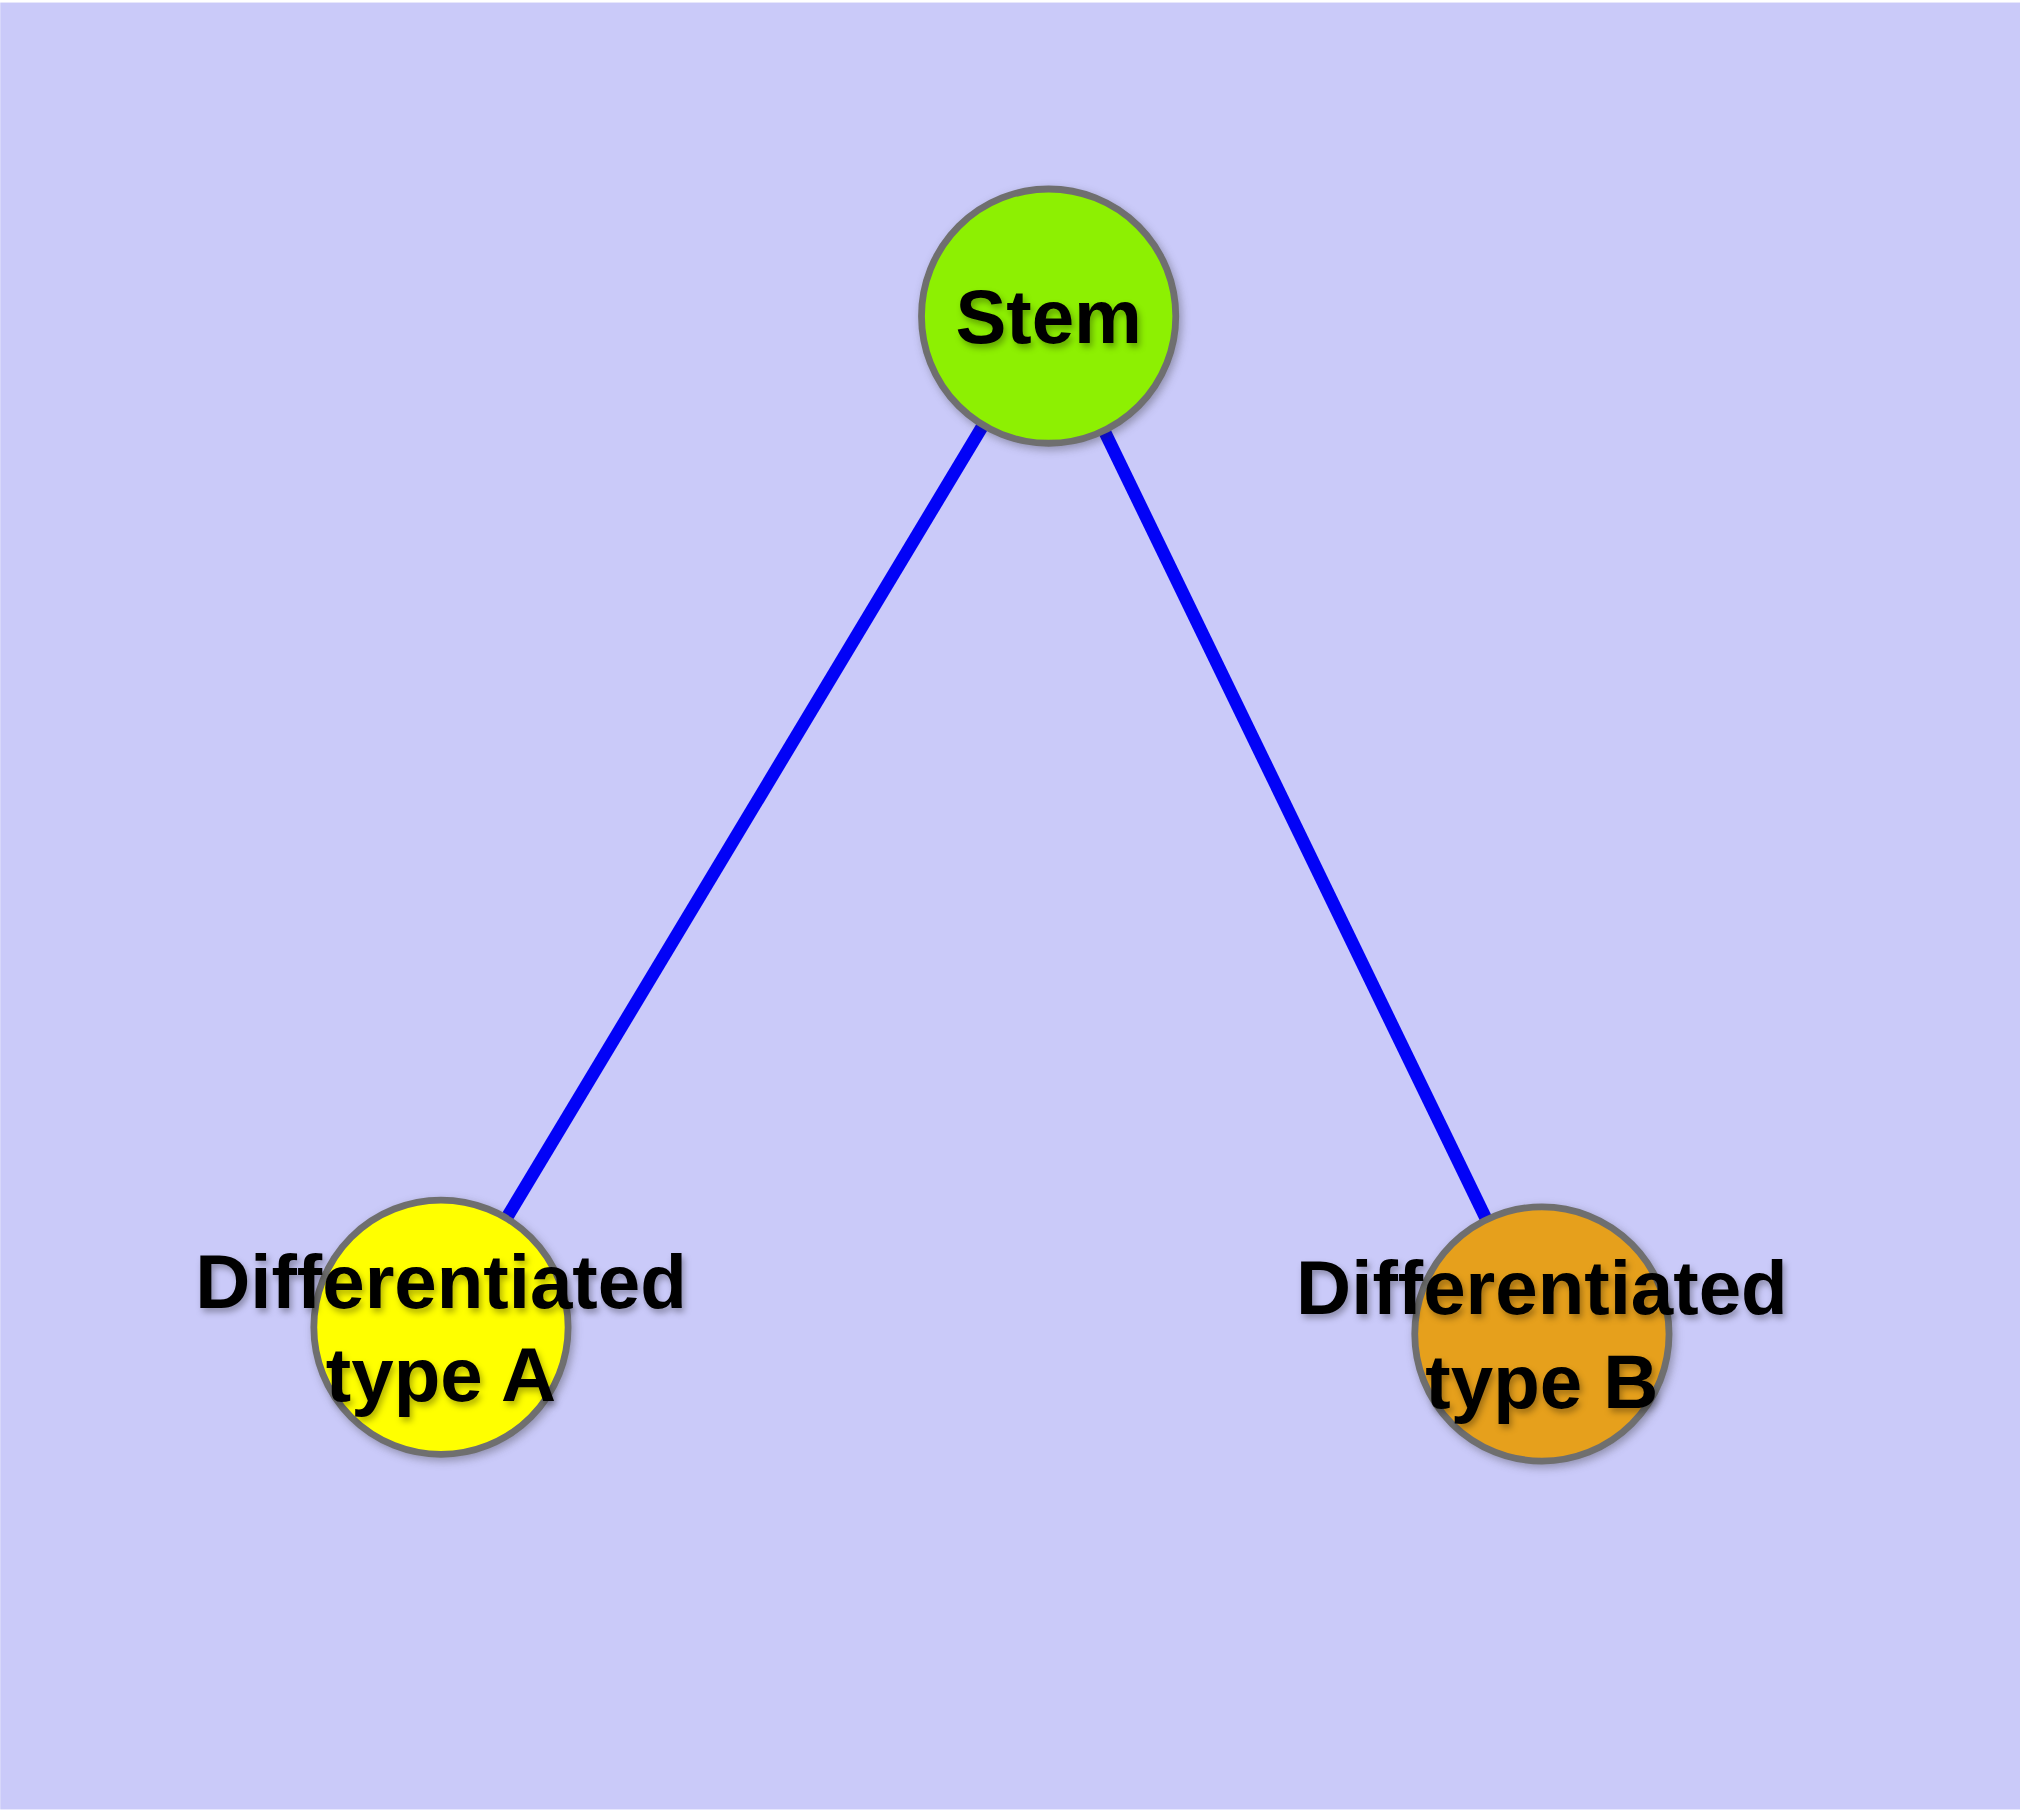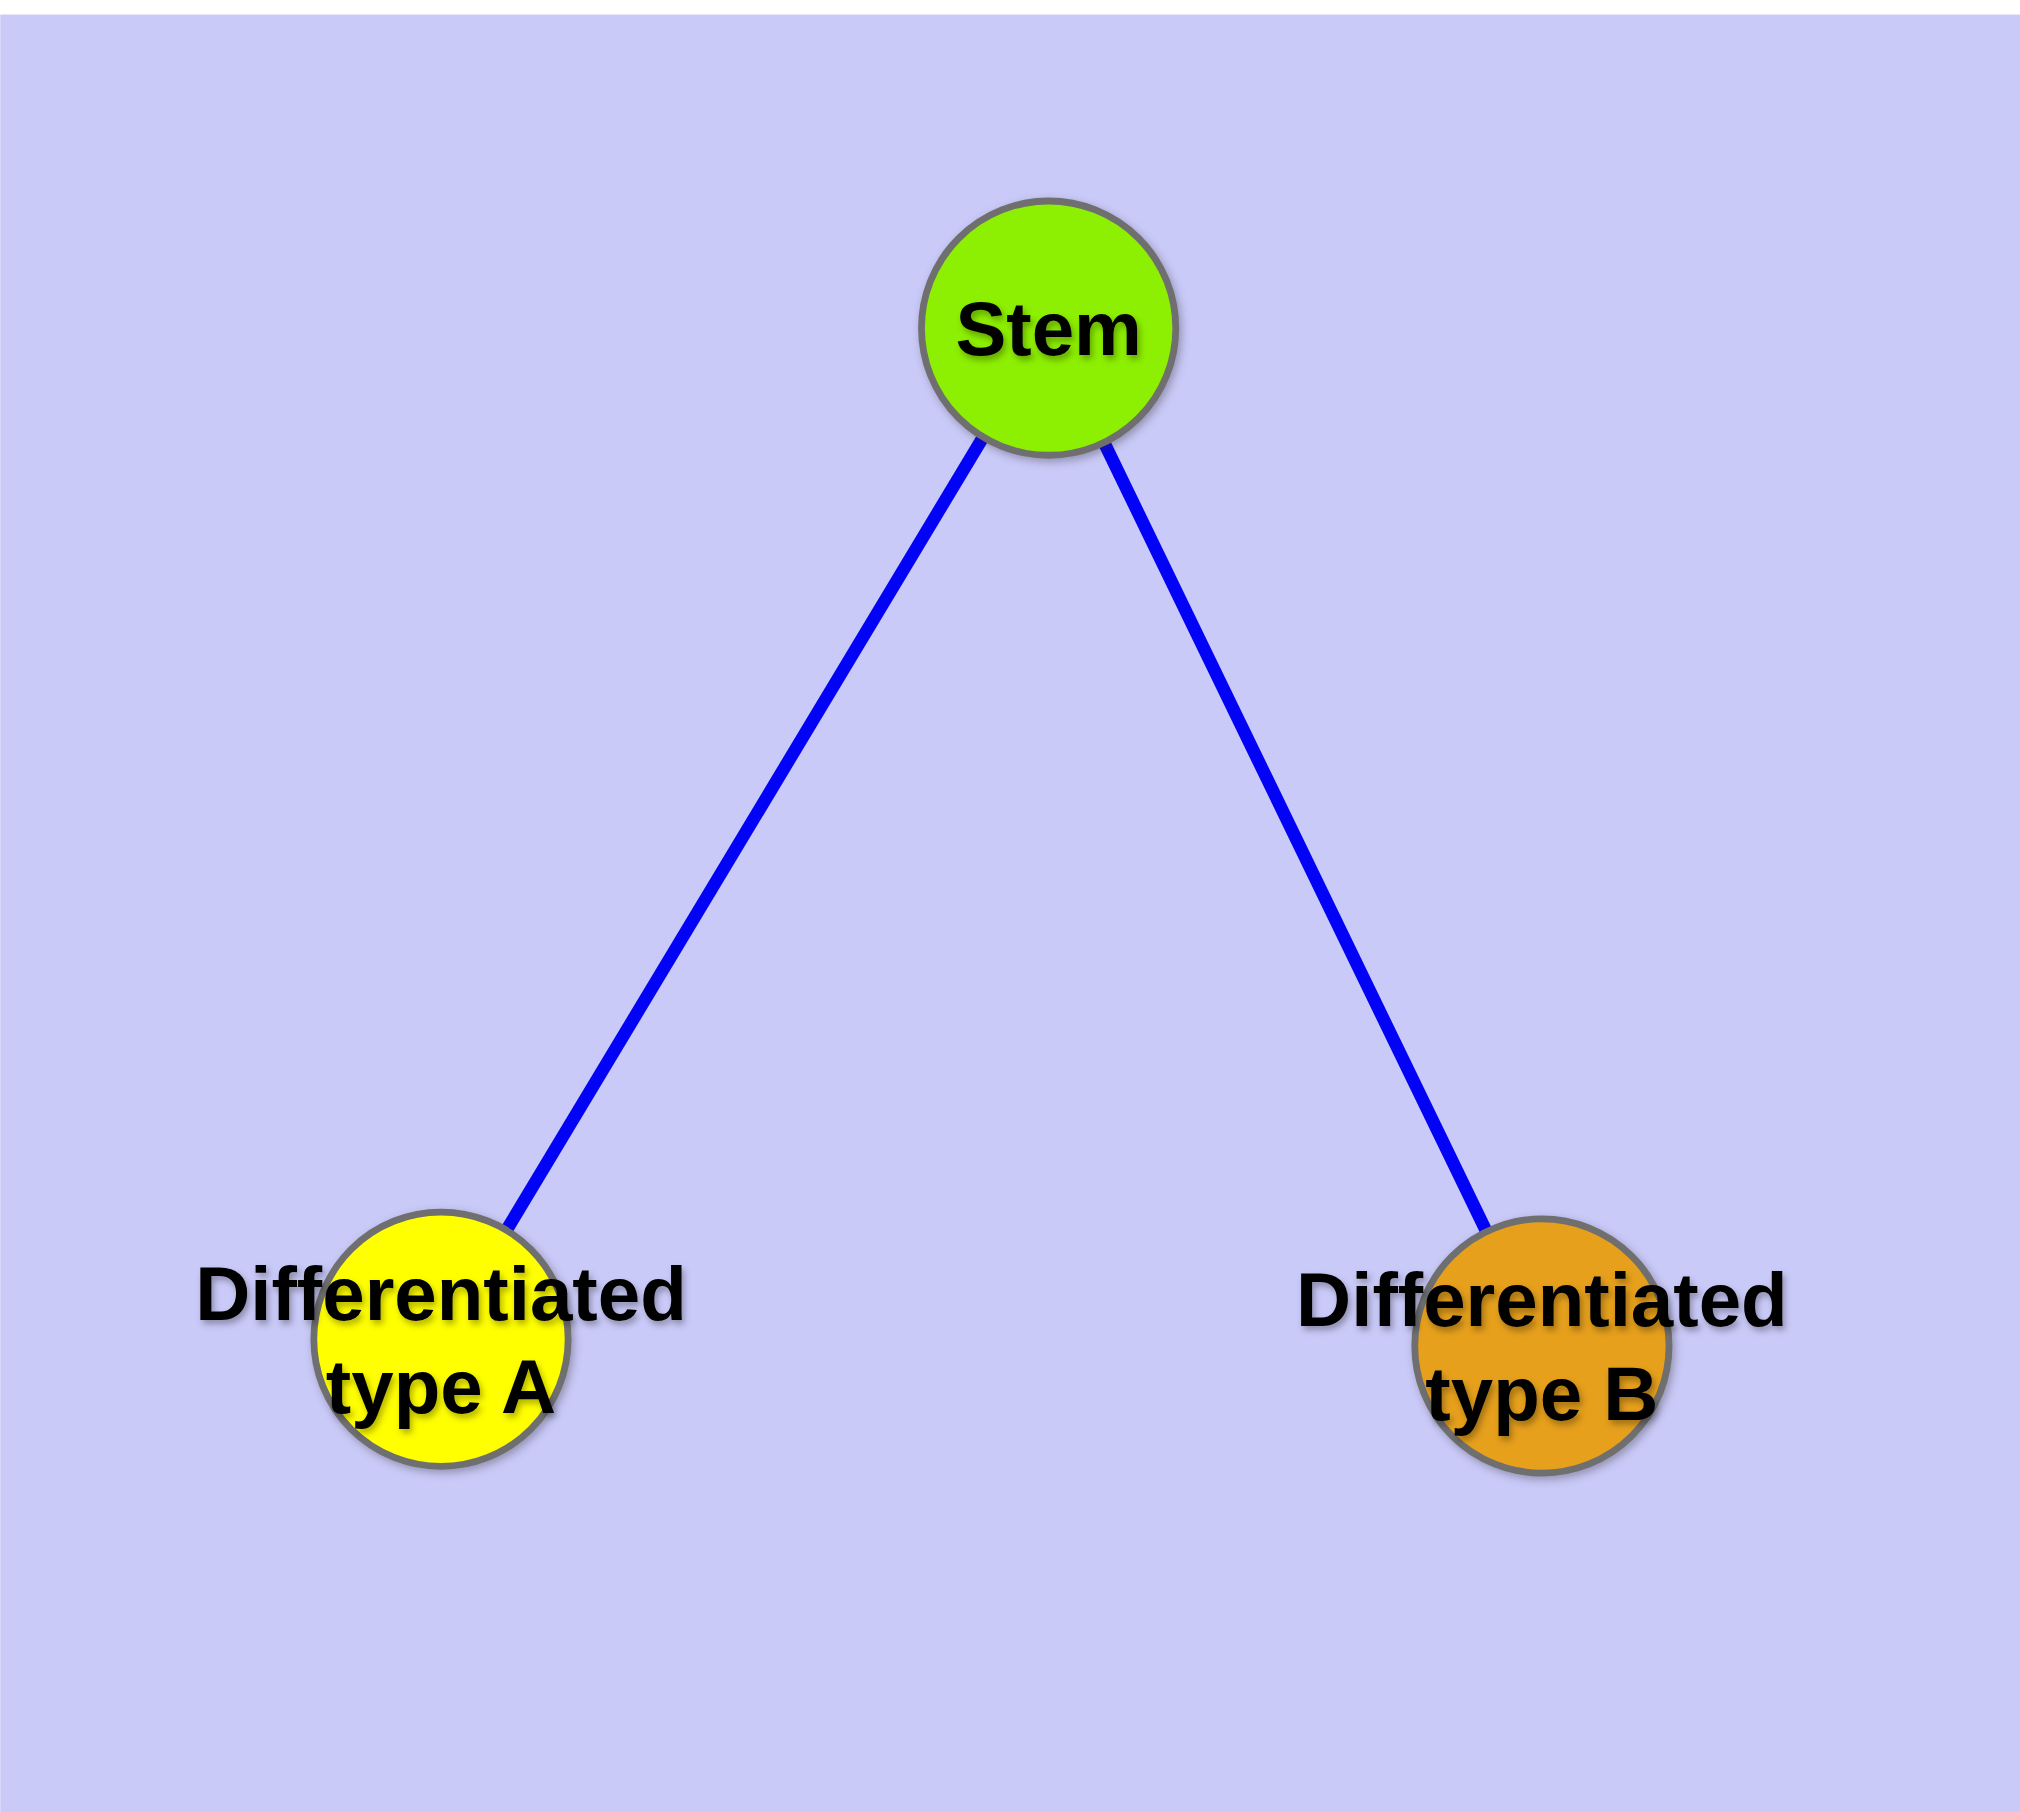--- a/index.html
+++ b/index.html
@@ -8,21 +8,20 @@
     background: #ffffff;
     width: 2021px;
     height: 1812px;
     overflow: hidden;
     font-family: "Liberation Sans", sans-serif;
   }
   #stage {
     position: relative;
     width: 2021px;
     height: 1360px;
-    margin-top: 12px;
   }
   svg {
     display: block;
     position: absolute;
     left: 0;
     top: 0;
   }
   .edge {
     stroke-width: 15px;
     stroke-linecap: butt;

